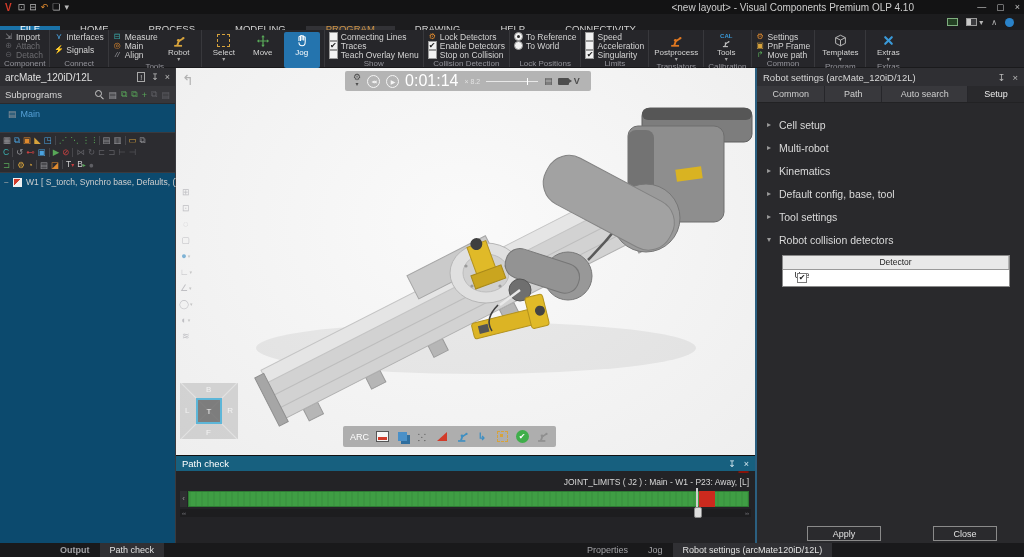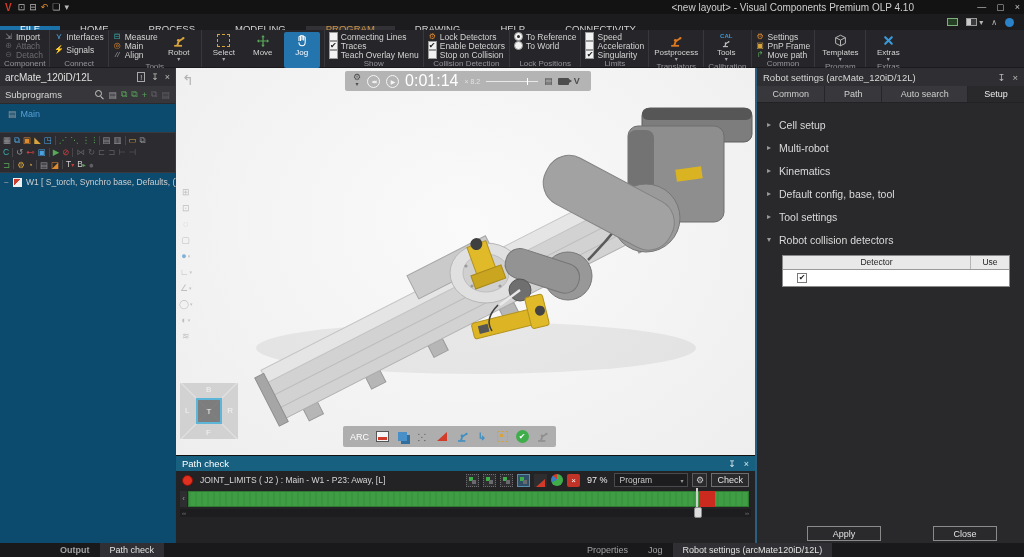--- a/index.html
+++ b/index.html
@@ -128,38 +128,38 @@
 .rp-head{height:18px;background:#2f2f33;display:flex;align-items:center;padding:0 6px;color:#d8d8d8;}
 .rp-head .sp{margin-left:auto;display:flex;gap:7px;color:#b9b9b9;}
 .rp-tabs{height:17px;display:flex;background:#38383c;border-bottom:1px solid #222224;}
 .rp-tab{display:flex;align-items:center;justify-content:center;color:#cfcfcf;font-size:9px;
   border-right:1px solid #26262a;}
 .rp-tab.active{background:#29292c;color:#ededed;}
 .rp-sections{padding:10px 0 0 10px;}
 .rp-sec{height:23px;display:flex;align-items:center;gap:6px;color:#dadada;font-size:10.5px;}
 .rp-sec .arr{color:#9a9a9a;font-size:8px;width:6px;}
 .det-table{margin:4px 0 0 25px;width:228px;border:1px solid #8a8a8a;background:#fff;color:#222;font-size:8.5px;}
-.det-hrow{display:flex;background:#e9e9e9;border-bottom:1px solid #9a9a9a;height:14px;}
+.det-hrow{display:flex;background:#e9e9e9;border-bottom:1px solid #9a9a9a;height:14px;flex-direction:column;}
 .det-hname{flex:1;text-align:center;line-height:13px;border-right:1px solid #b5b5b5;}
 .det-huse{width:38px;text-align:center;line-height:13px;}
 .det-row{display:flex;height:16px;border-bottom:1px solid #c9c9c9;background:#fff;}
 .det-name{flex:1;padding:0 4px;line-height:15px;border-right:1px solid #c9c9c9;white-space:nowrap;overflow:hidden;}
 .det-use{width:38px;display:flex;align-items:center;justify-content:center;}
 .tbl-cbx{width:10px;height:10px;border:1px solid #7a7a7a;background:#fff;font-size:8px;
   line-height:8px;text-align:center;color:#222;}
 .rp-btn{position:absolute;height:15px;background:#2a2a2d;border:1px solid #8a8a8a;color:#e2e2e2;
   font-size:9px;display:flex;align-items:center;justify-content:center;}
 
 
 .pcheck{position:absolute;top:455px;left:176px;width:579px;height:88px;background:#232326;
   border-top:1px solid #111;}
 .pc-head{height:15px;background:#17607f;display:flex;align-items:center;padding:0 6px;
   color:#fff;font-size:9.5px;}
 .pc-head .sp{margin-left:auto;display:flex;gap:8px;color:#d5e8f0;font-size:9px;}
-.pc-tools{height:18px;display:flex;align-items:center;gap:4px;padding:0 6px;}
+.pc-tools{height:18px;display:flex;align-items:flex-end;gap:4px;padding:0 6px;flex-direction:column;}
 .pc-dot{width:11px;height:11px;border-radius:50%;background:#e03020;border:1px solid #8a1208;}
 .pc-msg{color:#d8d8d8;font-size:8.5px;margin-left:3px;white-space:nowrap;}
 .pc-right{margin-left:auto;display:flex;align-items:center;gap:4px;}
 .film{width:13px;height:13px;border:1px dotted #6f6f73;background:#2e2e31;position:relative;}
 .film::before{content:"";position:absolute;left:2px;top:2px;width:4px;height:4px;background:#3fae4a;}
 .film::after{content:"";position:absolute;right:2px;bottom:2px;width:4px;height:4px;background:#6a6a6e;}
 .film.sel{background:#2e4f66;border-style:solid;border-color:#5a8cab;}
 .pc-ramp{width:13px;height:13px;background:#2e2e31;display:flex;align-items:flex-end;justify-content:center;}
 .pc-ramp i{width:0;height:0;border-left:9px solid transparent;border-bottom:8px solid #d23b2a;}
 .pc-pie{width:12px;height:12px;border-radius:50%;background:conic-gradient(#3fae4a 0 68%,#3a7fc2 68% 88%,#d23b2a 88% 100%);}

